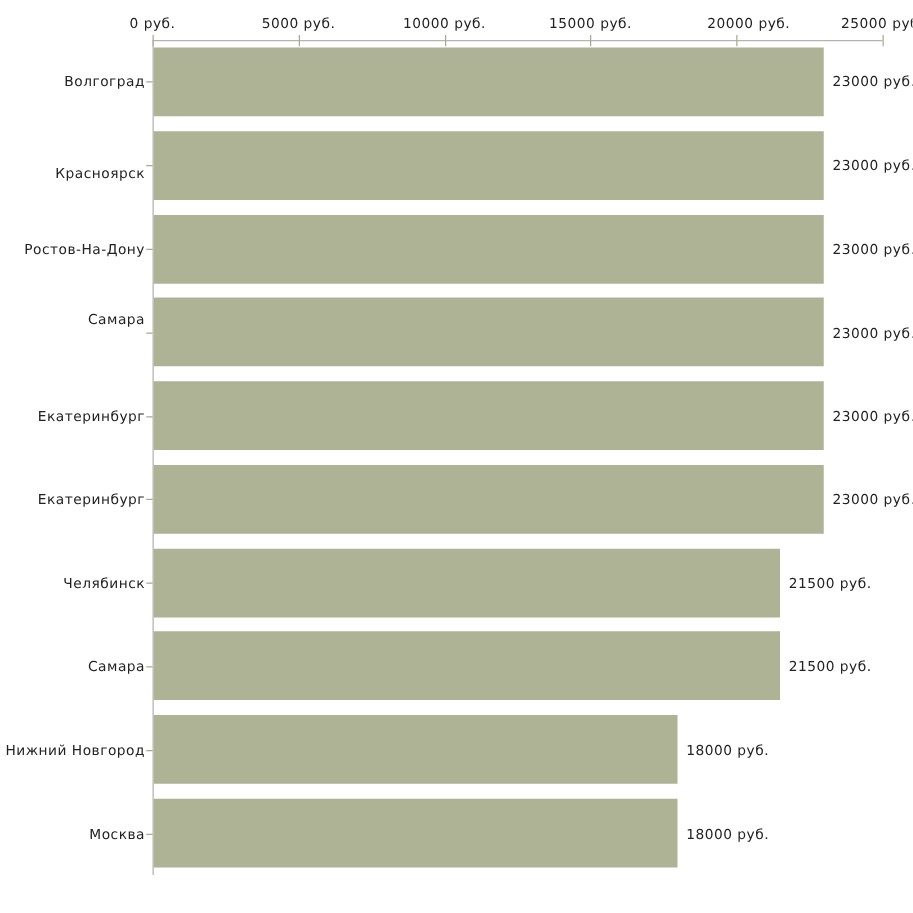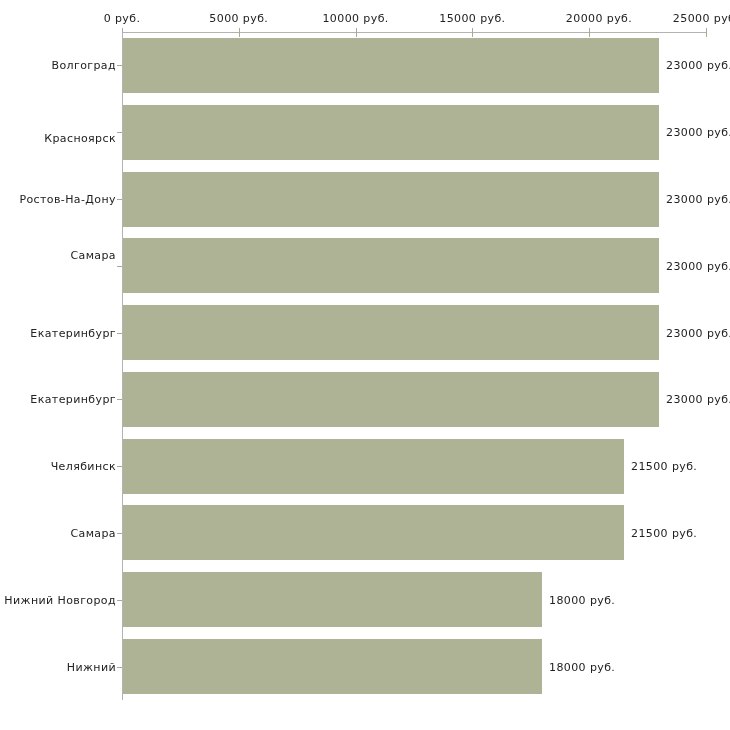--- a/index.html
+++ b/index.html
@@ -129,21 +129,21 @@
   <div id="y-tick-labels">
       <div class="y-tick-label" style="top: 59.4px;">Волгоград</div>
       <div class="y-tick-label" style="top: 132px;">Красноярск</div>
       <div class="y-tick-label" style="top: 193px;">Ростов-На-Дону</div>
       <div class="y-tick-label" style="top: 249px;">Самара</div>
       <div class="y-tick-label" style="top: 326.6px;">Екатеринбург</div>
       <div class="y-tick-label" style="top: 393.4px;">Екатеринбург</div>
       <div class="y-tick-label" style="top: 460.2px;">Челябинск</div>
       <div class="y-tick-label" style="top: 527px;">Самара</div>
       <div class="y-tick-label" style="top: 593.8px;">Нижний Новгород</div>
-      <div class="y-tick-label" style="top: 660.6px;">Нижний</div>
+      <div class="y-tick-label" style="top: 660.6px;">Москва</div>
     </div>
 
   <div id="bars">
       <div class="bar" style="top: 38px; height: 55px; width: 536px; background: rgb(174, 179, 150);"></div>
       <div class="bar" style="top: 105px; height: 55px; width: 536px; background: rgb(174, 179, 150);"></div>
       <div class="bar" style="top: 172px; height: 55px; width: 536px; background: rgb(174, 179, 150);"></div>
       <div class="bar" style="top: 238px; height: 55px; width: 536px; background: rgb(174, 179, 150);"></div>
       <div class="bar" style="top: 305px; height: 55px; width: 536px; background: rgb(174, 179, 150);"></div>
       <div class="bar" style="top: 372px; height: 55px; width: 536px; background: rgb(174, 179, 150);"></div>
       <div class="bar" style="top: 439px; height: 55px; width: 501px; background: rgb(174, 179, 150);"></div>

